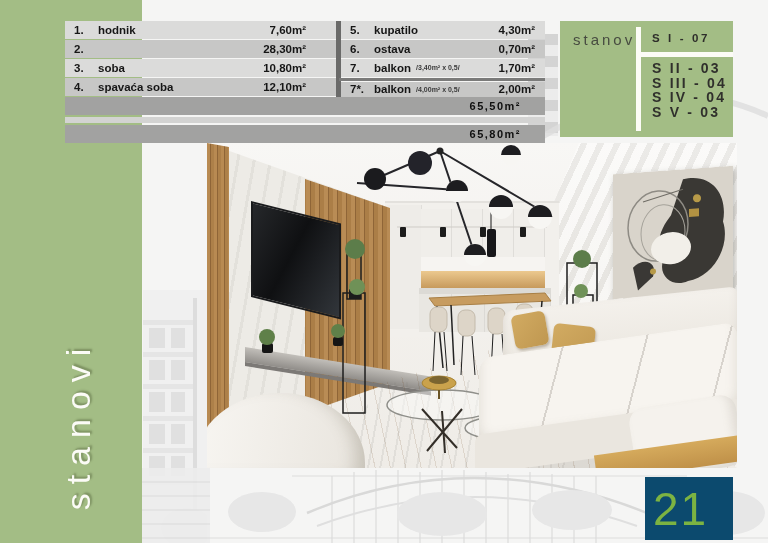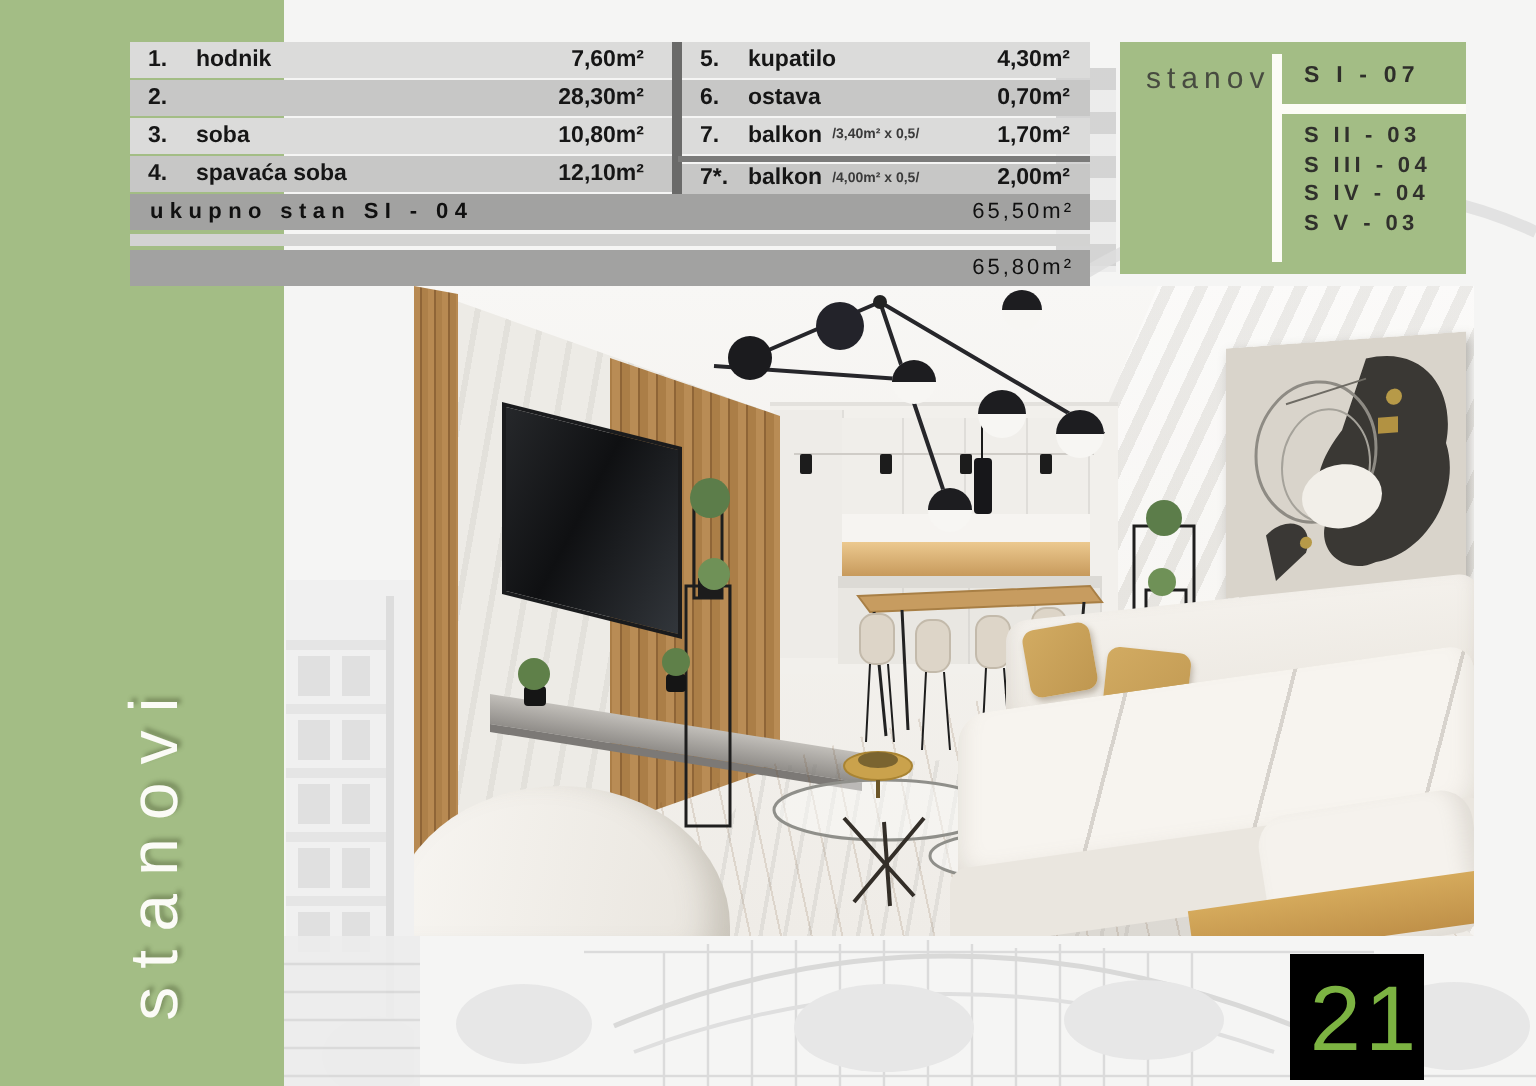--- a/index.html
+++ b/index.html
@@ -22,44 +22,44 @@
 
   
   .trow{position:absolute;display:flex;align-items:center;font-size:11.5px;font-weight:bold;color:#161616;z-index:4;}
   .trow .num{width:24px;padding-left:9px;}
   .trow .lbl{white-space:nowrap;}
   .trow .note{font-size:7px;font-weight:bold;color:#3a3a3a;margin-left:5px;white-space:nowrap;}
   .trow .val{margin-left:auto;white-space:nowrap;}
   .row-light{background:#dbdbda;}
   .row-dark{background:#c7c7c6;}
   .lrow{left:65px;width:271px;height:17.5px;}
-  .lrow .val{padding-right:14px;}
+  .lrow .val{padding-right:30px;}
   .rrow{left:341px;width:204px;height:17.5px;}
   .rrow .val{padding-right:10px;}
   .col-divider{position:absolute;left:336px;top:21px;width:5px;height:75.5px;background:#6a6a69;z-index:4;}
   .r-divider{position:absolute;left:339px;top:77.5px;width:206px;height:3px;background:#7b7b7a;z-index:4;}
 
   
   .bar{position:absolute;left:65px;width:480px;height:18px;background:#a2a2a1;display:flex;align-items:center;z-index:4;}
   .bar .blabel{padding-left:10px;font-size:11px;font-weight:bold;color:#101010;letter-spacing:3.2px;white-space:nowrap;}
-  .bar .bval{margin-left:auto;padding-right:8px;font-size:11px;font-weight:normal;color:#101010;letter-spacing:1.5px;white-space:nowrap;}
+  .bar .bval{margin-left:auto;padding-right:24px;font-size:11px;font-weight:bold;color:#101010;letter-spacing:1.5px;white-space:nowrap;}
   .bar-gap{position:absolute;left:65px;top:117px;width:480px;height:6px;background:#d3d3d2;z-index:4;}
 
   
   .apanel{position:absolute;left:560px;top:21px;width:173px;height:116px;background:#a3bd85;z-index:4;}
   .apanel .ptitle{position:absolute;left:13px;top:10px;font-size:15px;letter-spacing:3px;color:#474b40;}
   .apanel .vline{position:absolute;left:76px;top:6px;width:5px;height:104px;background:#fcfcf6;}
   .apanel .hline{position:absolute;left:81px;top:31px;width:92px;height:4.5px;background:#fcfcf6;}
   .apanel .primary{position:absolute;left:92px;top:11px;font-size:11.5px;font-weight:bold;letter-spacing:2.6px;color:#2e2e2a;white-space:nowrap;}
   .apanel .alist{position:absolute;left:92px;top:40px;}
-  .apanel .aitem{font-size:11px;font-weight:bold;letter-spacing:2.2px;color:#30302c;line-height:14.7px;white-space:nowrap;}
-
-  
-  .pagebox{position:absolute;left:645px;top:477px;width:67px;height:63px;background:#000000;z-index:4;
-    display:flex;align-items:center;justify-content:center;}
+  .apanel .aitem{font-size:14px;font-weight:bold;letter-spacing:2.2px;color:#30302c;line-height:14.7px;white-space:nowrap;}
+
+  
+  .pagebox{position:absolute;left:645px;top:477px;width:88px;height:63px;background:#0c4a6e;z-index:4;
+    display:flex;align-items:center;}
   .pagebox .pnum{color:#7cb342;font-size:46px;font-weight:300;letter-spacing:2px;padding-left:8px;}
 
   
   .photo{position:absolute;left:207px;top:143px;width:530px;height:325px;z-index:3;overflow:hidden;
     background:linear-gradient(180deg,#f8f7f5 0%,#f3f1ed 45%,#efece7 100%);}
   .ph{position:absolute;}
   .kwall{left:178px;top:58px;width:174px;height:134px;background:#f2f0ec;border-top:2px solid #e3e1dd;}
   .tallcab{left:180px;top:62px;width:34px;height:124px;background:#eeece8;
     border-right:1px solid rgba(0,0,0,.06);}
   .upcab{left:214px;top:66px;width:124px;height:48px;background:#f0eeea;
@@ -334,21 +334,20 @@
   </div>
   <div class="r-divider"></div>
   <div class="trow rrow row-dark" style="top:81.5px;height:15px">
     <span class="num">7*.</span>
     <span class="lbl">balkon</span>
     <span class="note">/4,00m² x 0,5/</span>
     <span class="val">2,00m²</span>
   </div>
 
   <div class="bar" style="top:97px">
-    <span class="blabel">ukupno stan SI - 04</span>
     <span class="bval">65,50m²</span>
   </div>
   <div class="bar-gap"></div>
   <div class="bar" style="top:125px">
     <span class="bval">65,80m²</span>
   </div>
 
   <div class="apanel">
     <div class="ptitle">stanovi</div>
     <div class="vline"></div>

